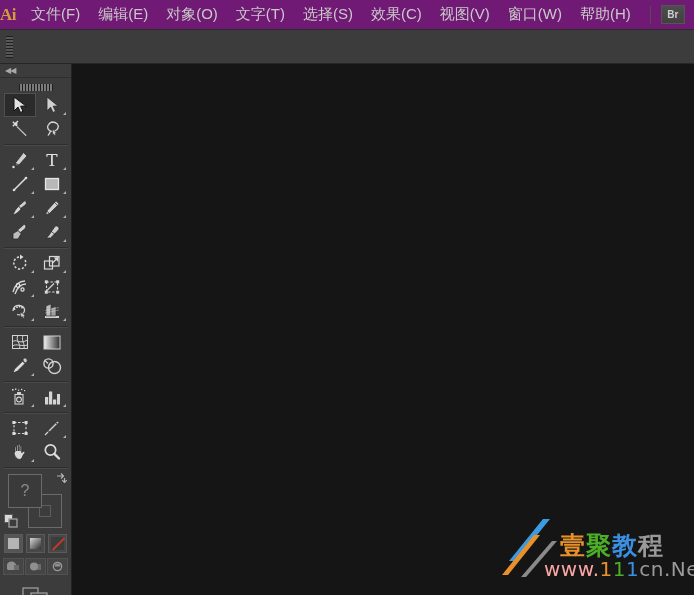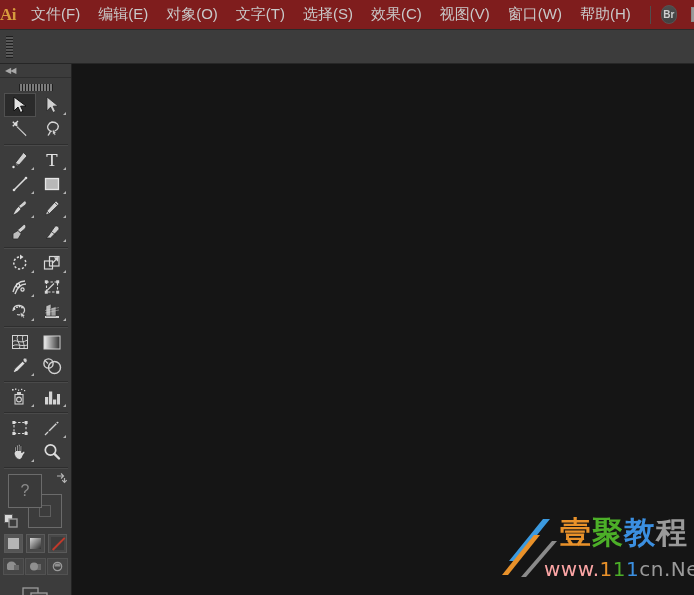--- a/index.html
+++ b/index.html
@@ -7,40 +7,40 @@
     width: 694px; height: 595px;
     background: #1c1c1c;
     font-family: "Liberation Sans", "DejaVu Sans", sans-serif;
     overflow: hidden;
   }
   #app { position: relative; width: 694px; height: 595px; background: #323232; }
 
   
   .menubar {
     position: absolute; left: 0; top: 0; width: 694px; height: 30px;
-    background: #7f1d1d;
+    background: #701a75;
     border-bottom: 1px solid #2a2a2a;
     display: flex; align-items: center;
   }
   .ai-logo {
     width: 34px; height: 30px;
     display: flex; align-items: center; justify-content: center;
     color: #d79b3e; font-size: 17px; font-weight: bold;
     font-family: "Liberation Serif", "DejaVu Serif", serif;
     letter-spacing: -0.5px;
   }
   .menu-items { display: flex; align-items: center; height: 30px; margin-left: 6px; }
   .menu-item {
     color: #c9c9c9; font-size: 15px; padding: 4px 9px; height: 22px;
     display: flex; align-items: center; white-space: nowrap; cursor: default;
   }
   .menu-right { margin-left: auto; display: flex; align-items: center; height: 30px; padding-right: 12px; }
   .mb-sep { width: 1px; height: 18px; background: #4f4f4f; margin: 0 10px; }
   .br-btn {
-    width: 16px; height: 19px; border: 1px solid #555; border-radius: 8px;
+    width: 24px; height: 19px; border: 1px solid #555; border-radius: 0;
     background: linear-gradient(#4d4d4d, #414141);
     color: #cfcfcf; font-size: 10px; font-weight: bold;
     display: flex; align-items: center; justify-content: center;
   }
   .ws-switch { display: flex; align-items: center; margin-left: 14px; }
   .ws-icon {
     width: 20px; height: 15px; border: 1px solid #8d8d8d; position: relative; background: #3c3c3c;
   }
   .ws-icon::before {
     content: ""; position: absolute; left: 0; top: 0; width: 8px; height: 100%;
@@ -141,22 +141,22 @@
   
   .canvas {
     position: absolute; left: 72px; top: 64px; width: 622px; height: 531px;
     background: #151515;
   }
 
   
   .watermark { position: absolute; right: 6px; bottom: 6px; width: 190px; height: 78px; }
   .wm-slashes { position: absolute; left: 2px; top: 6px; width: 60px; height: 62px; }
   .wm-cn {
-    position: absolute; left: 62px; top: 6px;
-    font-size: 31px; font-weight: bold; letter-spacing: 1px;
+    position: absolute; left: 62px; top: 22px;
+    font-size: 25px; font-weight: bold; letter-spacing: 1px;
     font-family: "DejaVu Sans", sans-serif; line-height: 1;
     white-space: nowrap;
   }
   .wm-cn span:nth-child(1) { color: #e8912a; }
   .wm-cn span:nth-child(2) { color: #4caf28; }
   .wm-cn span:nth-child(3) { color: #3b8fe0; }
   .wm-cn span:nth-child(4) { color: #9a9a9a; }
   .wm-url {
     position: absolute; left: 46px; top: 46px;
     font-size: 20px; letter-spacing: 0.5px; white-space: nowrap;

